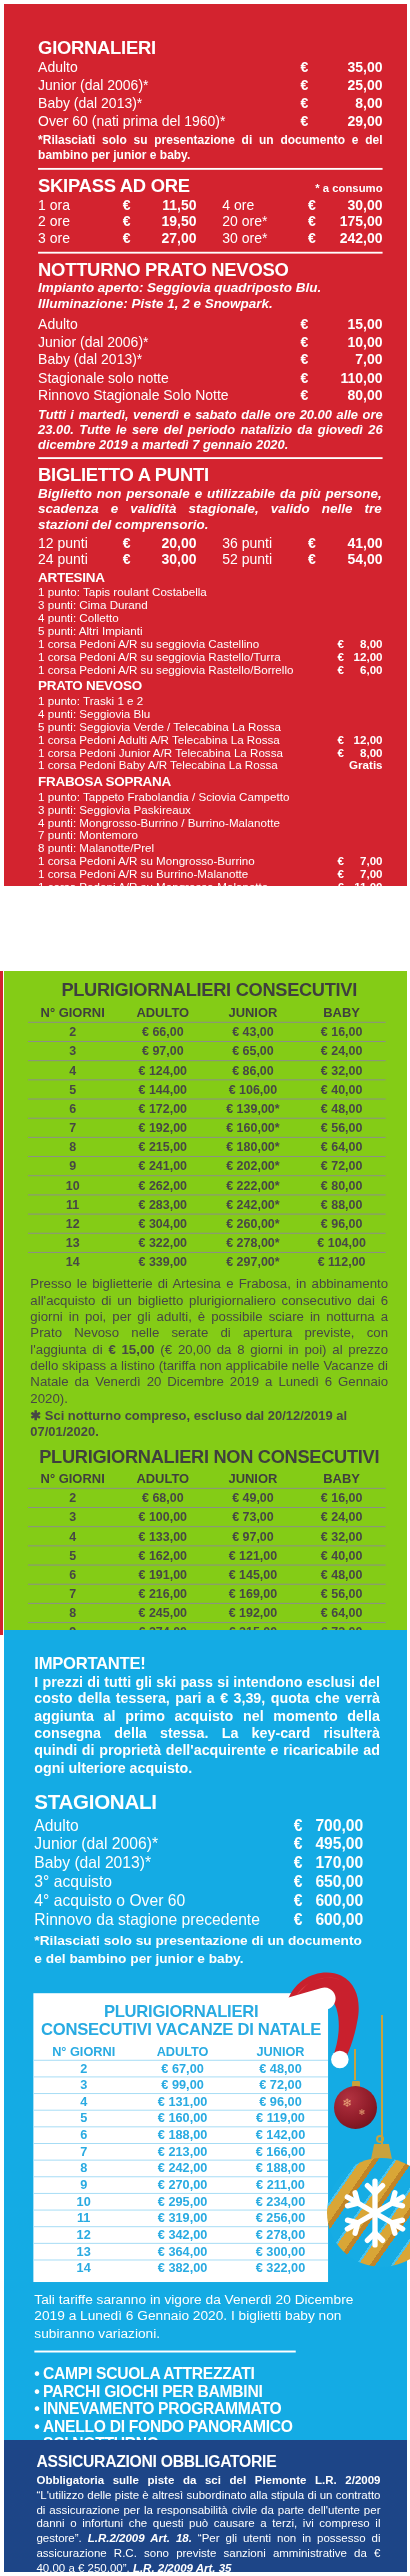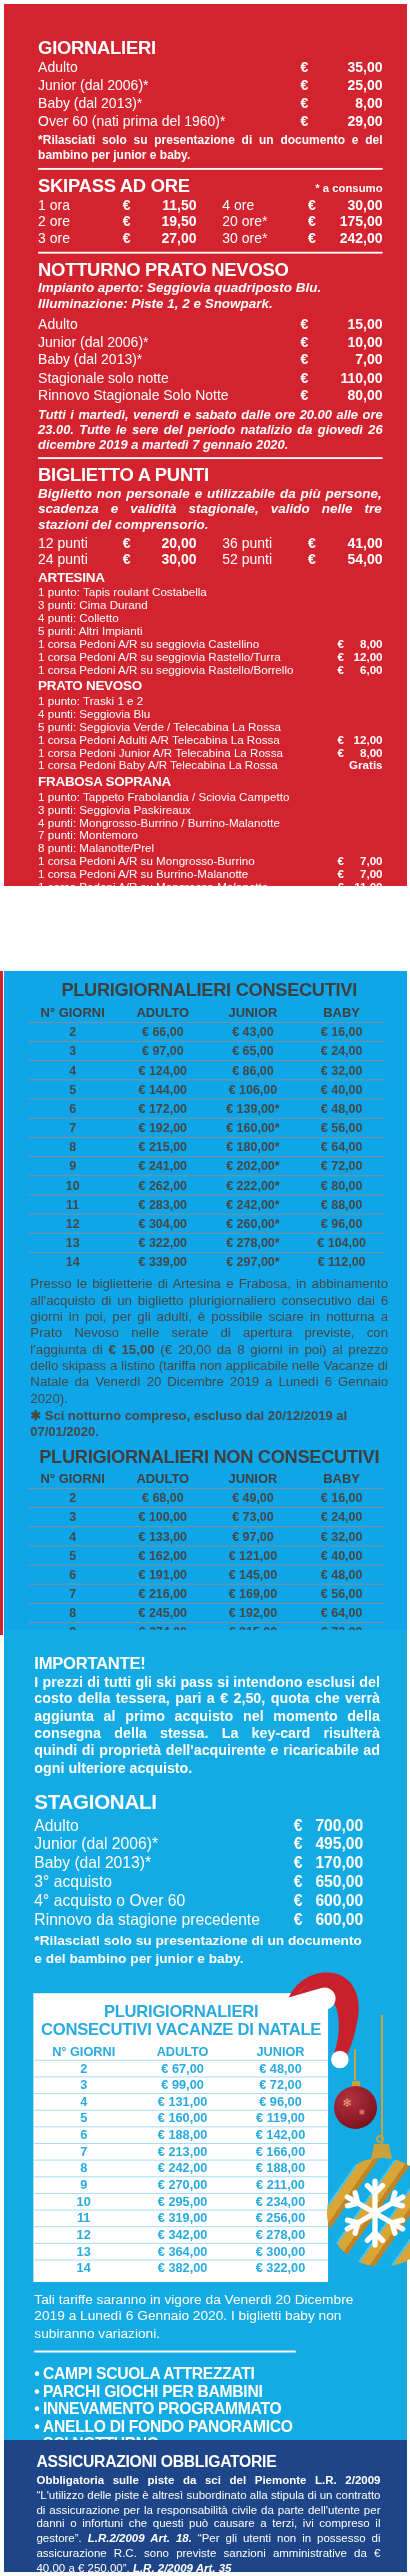--- a/index.html
+++ b/index.html
@@ -36,21 +36,21 @@
   .sitem .sie{position:absolute;left:325px;font-weight:bold;}
   .sitem .sip{position:absolute;right:0;font-weight:bold;}
 
   
   .sec-banner{top:886px;height:86px;background:var(--banner);color:#fff;
               display:flex;align-items:center;justify-content:center;}
   .banner-title{font-size:25px;font-weight:bold;letter-spacing:-0.6px;
                 text-shadow:1.2px 1.8px 0 rgba(20,35,80,.35);}
 
   
-  .sec-white{top:971px;height:659px;background:#0ea5e9;color:var(--ink);}
+  .sec-white{top:971px;height:659px;background:#84cc16;color:var(--ink);}
   .white-inner{width:428px;transform:scale(0.9589);padding-top:8.2px;box-sizing:border-box;}
   .wtitle{font-size:19px;line-height:23.4px;font-weight:bold;text-align:center;letter-spacing:-0.3px;color:var(--ink);}
   .tbl{margin:2.3px 0 0 24.6px;width:373px;}
   .t-h,.t-r{display:grid;grid-template-columns:94px 94px 94px 91px;}
   .t-h span,.t-r span{text-align:center;}
   .t-h{font-size:13.5px;font-weight:bold;line-height:19px;border-bottom:1.2px solid #8d8d8d;}
   .t-r{font-size:13px;font-weight:bold;line-height:19px;color:#474746;}
   .t-r + .t-r{border-top:0.9px solid #8d8d8d;}
   .wnote{margin:4.7px 27.5px 0 27.5px;font-size:13.8px;line-height:17px;text-align:justify;color:#474746;}
   .wnote .sb{font-weight:bold;}
@@ -350,21 +350,21 @@
             <span>€ 80,00</span>
           </div>
         </div>
 
     </div>
   </div>
 
   <div class="sec sec-cyan">
     <div class="fit cyan-inner">
       <div class="ctitle">IMPORTANTE!</div>
-      <div class="cpara"><span class="">I prezzi di tutti gli ski pass si intendono esclusi del costo della tessera, pari a </span><span class="sb ">€ 2,50</span><span class="">, quota che verrà aggiunta al primo acquisto nel momento della consegna della stessa. La key-card risulterà quindi di proprietà dell'acquirente e ricaricabile ad ogni ulteriore acquisto.</span></div>
+      <div class="cpara"><span class="">I prezzi di tutti gli ski pass si intendono esclusi del costo della tessera, pari a </span><span class="sb ">€ 3,39</span><span class="">, quota che verrà aggiunta al primo acquisto nel momento della consegna della stessa. La key-card risulterà quindi di proprietà dell'acquirente e ricaricabile ad ogni ulteriore acquisto.</span></div>
 
       <div class="stag-title">STAGIONALI</div>
       <div>
           <div class="crow"><span class="pl">Adulto</span><span class="pe">€</span><span class="pp">700,00</span></div>
           <div class="crow"><span class="pl">Junior (dal 2006)*</span><span class="pe">€</span><span class="pp">495,00</span></div>
           <div class="crow"><span class="pl">Baby (dal 2013)*</span><span class="pe">€</span><span class="pp">170,00</span></div>
           <div class="crow"><span class="pl">3° acquisto</span><span class="pe">€</span><span class="pp">650,00</span></div>
           <div class="crow"><span class="pl">4° acquisto o Over 60</span><span class="pe">€</span><span class="pp">600,00</span></div>
           <div class="crow"><span class="pl">Rinnovo da stagione precedente</span><span class="pe">€</span><span class="pp">600,00</span></div>
         </div>

